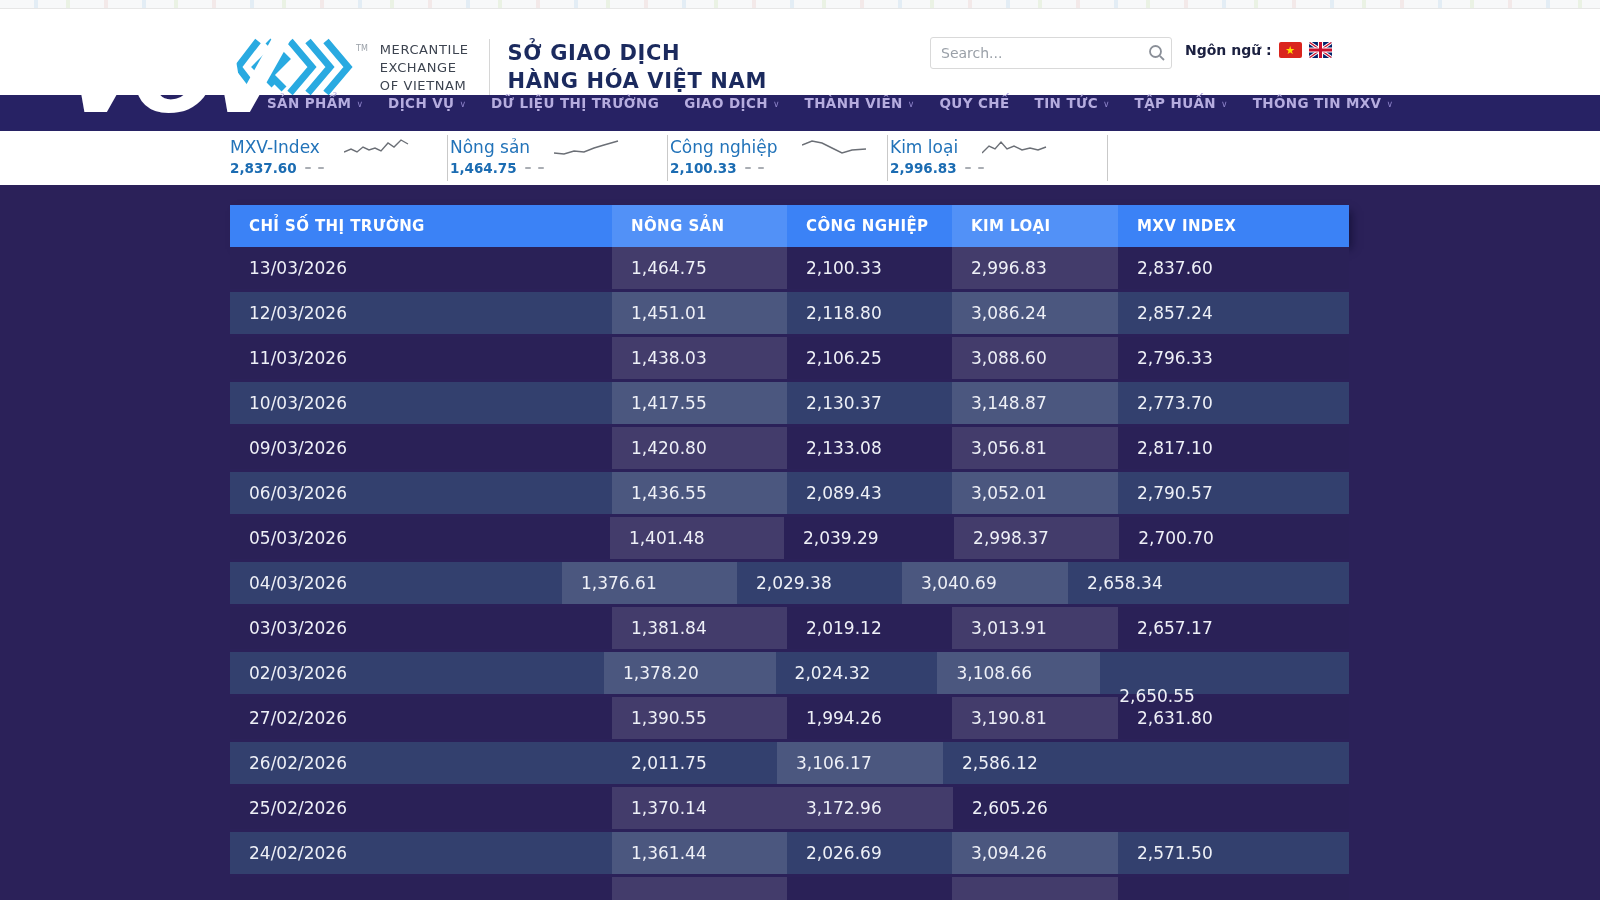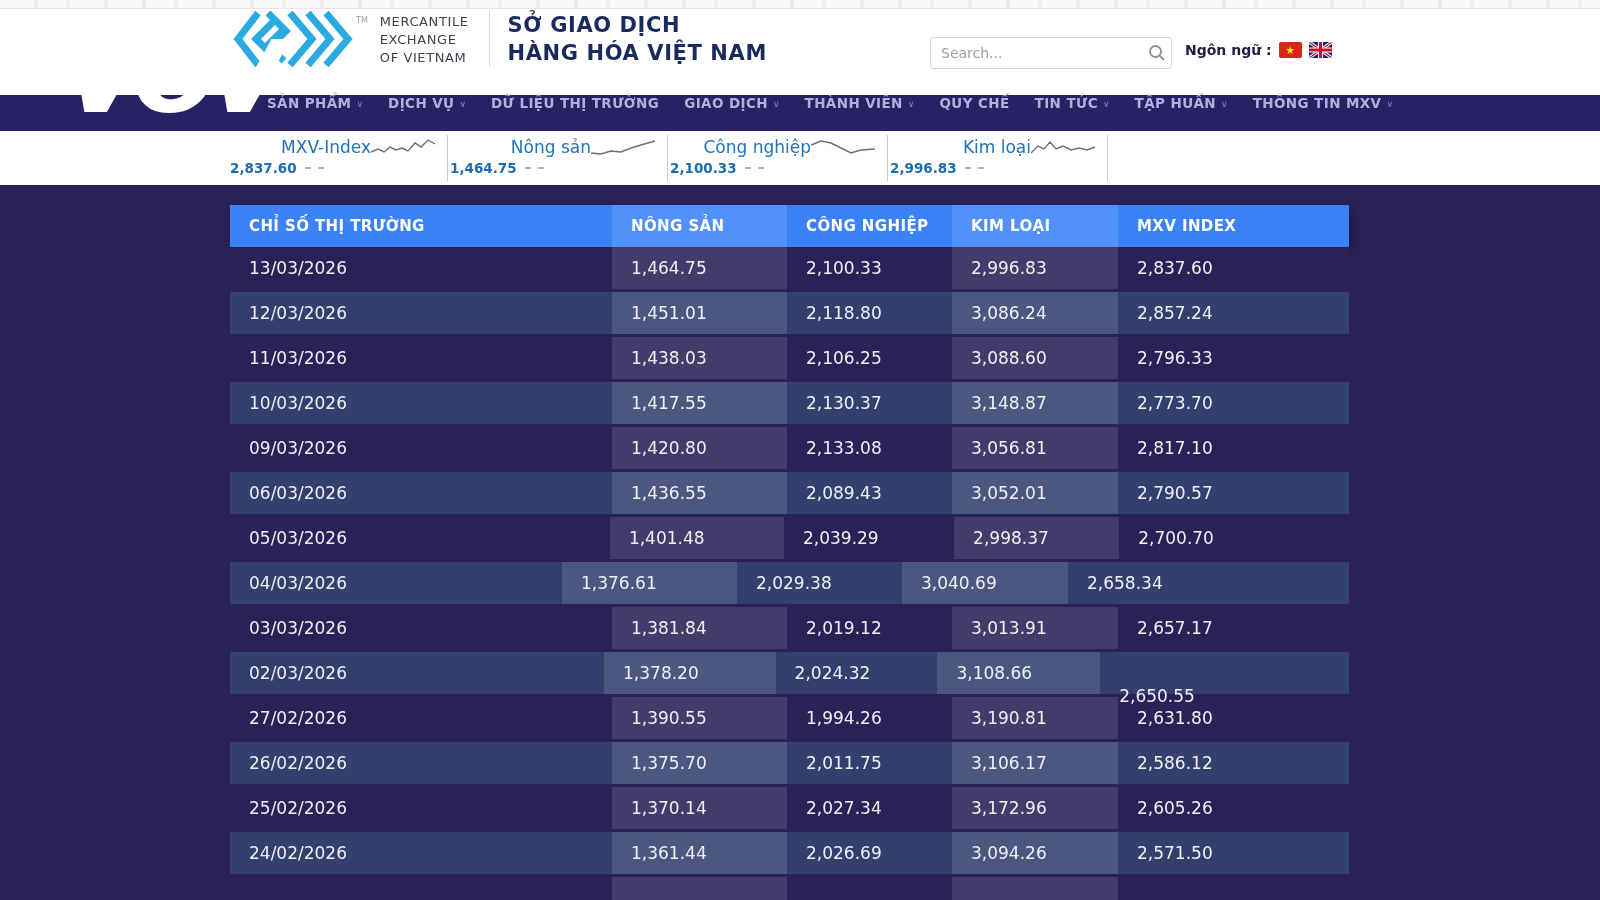--- a/index.html
+++ b/index.html
@@ -6,21 +6,21 @@
   html,body { width:1600px; height:900px; overflow:hidden; }
   body { font-family:"DejaVu Sans","Liberation Sans",sans-serif; background:#2b2159; position:relative; }
 
   
   .favicon-strip { position:absolute; top:0; left:0; width:1600px; height:9px;
     background:repeating-linear-gradient(90deg,#f7f8f9 0 34px,#e3edf5 34px 38px,#f7f8f9 38px 66px,#eaf2e4 66px 70px,#f7f8f9 70px 104px,#f3e9e9 104px 108px);
     border-bottom:1px solid #e6e6e6; }
 
   
   .top-header { position:absolute; top:9px; left:0; width:1600px; height:86px; background:#ffffff; }
-  .logo-group { position:absolute; left:228px; top:0; display:flex; align-items:center; cursor:pointer; }
+  .logo-group { position:absolute; left:228px; top:28px; display:flex; align-items:center; cursor:pointer; }
   .logo-mark { width:126px; height:60px; }
   .logo-tm { font-size:8px; color:#9aa0a8; margin:-38px 6px 0 2px; }
   .logo-en { display:flex; flex-direction:column; gap:3px; margin-left:6px; }
   .logo-en span { font-size:13px; letter-spacing:.6px; color:#3d4450; }
   .logo-divider { width:1px; height:56px; background:#d6d6d6; margin:0 18px 0 20px; }
   .logo-vi { display:flex; flex-direction:column; gap:4px; }
   .logo-vi div { font-size:21px; font-weight:bold; letter-spacing:.6px; color:#1b2a5e; }
 
   .search-box { position:absolute; left:930px; top:28px; width:242px; height:32px; border:1px solid #d9d9d9;
     border-radius:3px; background:#fff; display:flex; align-items:center; }
@@ -46,21 +46,21 @@
 
   
   .vov-watermark { position:absolute; left:64px; top:28px; font-size:100px; font-weight:800;
     color:#ffffff; letter-spacing:-7px; z-index:30; line-height:1; font-style:italic; }
 
   
   .ticker { position:absolute; top:131px; left:0; width:1600px; height:54px; background:#ffffff;
     display:flex; padding-left:228px; }
   .ticker-item { width:220px; height:46px; margin-top:4px; border-right:1px solid #c9c9c9;
     padding:2px 10px 0 2px; cursor:pointer; }
-  .ticker-top { display:flex; justify-content:flex-end; align-items:center; }
+  .ticker-top { display:flex; justify-content:flex-start; align-items:center;gap:24px; }
   .ticker-label { font-size:17px; color:#2273b9; }
   .ticker-value-row { display:flex; align-items:center; gap:8px; margin-top:3px; }
   .ticker-value { font-size:13.5px; font-weight:bold; color:#1b6cb2; }
   .dashes { display:flex; gap:7px; }
   .dash { width:6px; height:2px; background:#a9adb3; border-radius:1px; }
 
   
   .market-table { position:absolute; left:230px; top:205px; width:1119px; }
   .thead { display:flex; height:42px; background:#3b82f6; box-shadow:5px 4px 8px -2px rgba(5,5,35,.5); }
   .thead .cell { display:flex; align-items:center; font-size:15px; font-weight:bold; color:#ffffff;
@@ -318,29 +318,27 @@
       </div>
       <div class="row dark">
         <div class="cell" style="width: 382px;">27/02/2026</div>
         <div class="cell lightcol" style="width: 175px;">1,390.55</div>
         <div class="cell" style="width: 165px;">1,994.26</div>
         <div class="cell lightcol" style="width: 166px;">3,190.81</div>
         <div class="cell" style="width: 231px;">2,631.80</div>
       </div>
       <div class="row light">
         <div class="cell" style="width: 382px;">26/02/2026</div>
-        <div class="cell lightcol" style="width: 175px;">1,375.70</div>
         <div class="cell" style="width: 165px;">2,011.75</div>
         <div class="cell lightcol" style="width: 166px;">3,106.17</div>
         <div class="cell" style="width: 231px;">2,586.12</div>
       </div>
       <div class="row dark">
         <div class="cell" style="width: 382px;">25/02/2026</div>
         <div class="cell lightcol" style="width: 175px;">1,370.14</div>
-        <div class="cell" style="width: 165px;">2,027.34</div>
         <div class="cell lightcol" style="width: 166px;">3,172.96</div>
         <div class="cell" style="width: 231px;">2,605.26</div>
       </div>
       <div class="row light">
         <div class="cell" style="width: 382px;">24/02/2026</div>
         <div class="cell lightcol" style="width: 175px;">1,361.44</div>
         <div class="cell" style="width: 165px;">2,026.69</div>
         <div class="cell lightcol" style="width: 166px;">3,094.26</div>
         <div class="cell" style="width: 231px;">2,571.50</div>
       </div>

